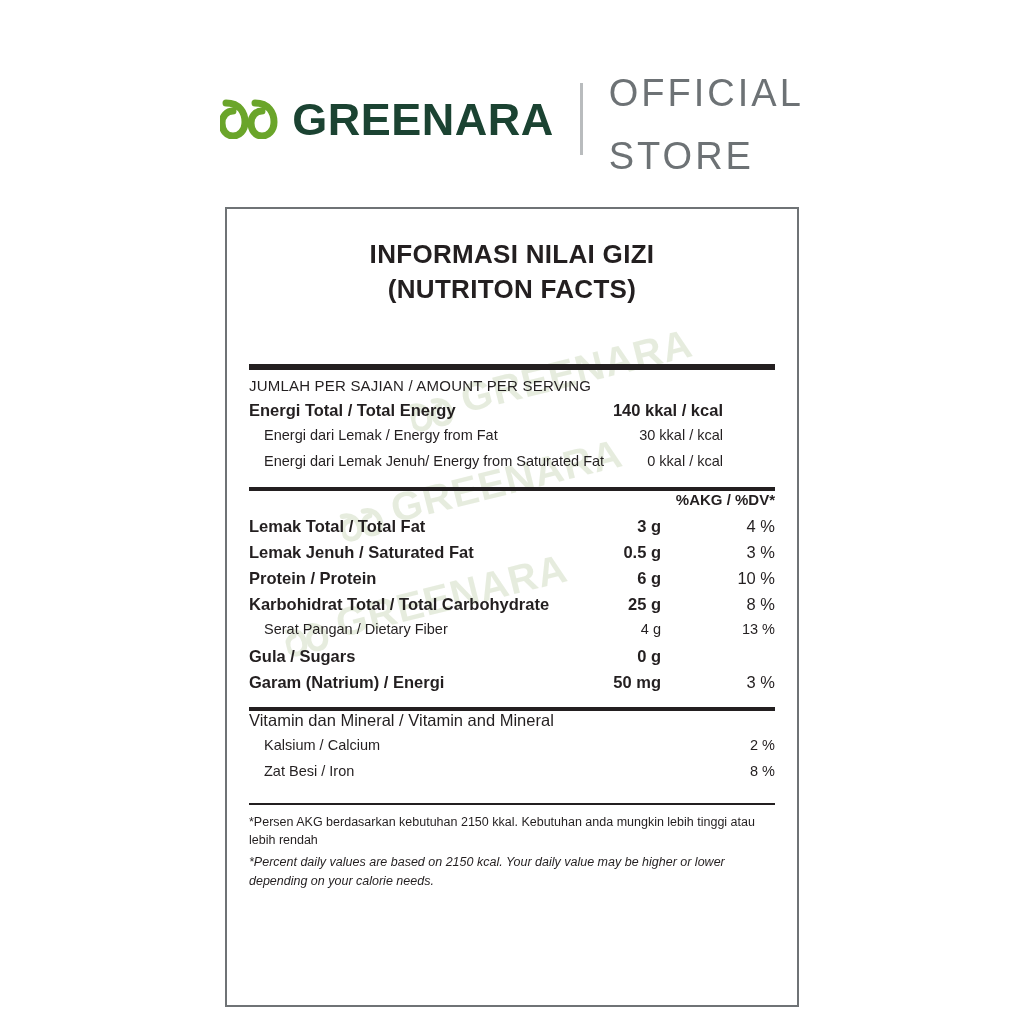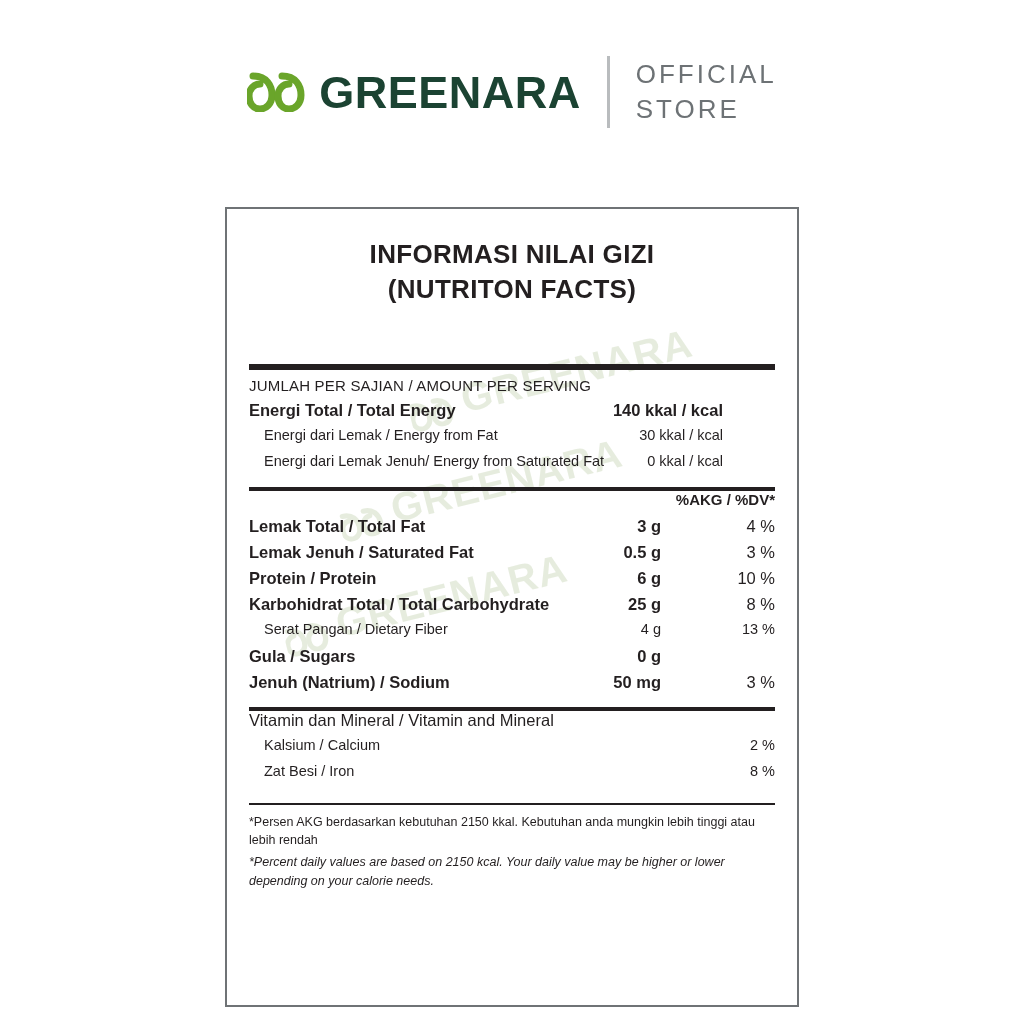--- a/index.html
+++ b/index.html
@@ -39,25 +39,26 @@
     color: #1b4332;
     line-height: 1;
   }
   .brand-divider {
     width: 3px;
     height: 72px;
     background: #b9bcbe;
     margin: 0 26px;
   }
   .brand-official {
-    font-size: 26px;
+    font-size: 38px;
     letter-spacing: 3px;
     color: #6d7275;
     line-height: 1.35;
     font-weight: normal;
+    margin-top: 12px;
   }
 
   
   .watermark {
     position: absolute;
     left: 275px;
     top: 345px;
     width: 480px;
     height: 400px;
     pointer-events: none;
@@ -259,21 +260,21 @@
           <td class="label sz-sub indent">Serat Pangan / Dietary Fiber</td>
           <td class="amount sz-sub">4 g</td>
           <td class="dv sz-sub">13 %</td>
         </tr>
         <tr class="row">
           <td class="label sz-main bold">Gula / Sugars</td>
           <td class="amount sz-main bold">0 g</td>
           <td class="dv sz-main"></td>
         </tr>
         <tr class="row">
-          <td class="label sz-main bold">Jenuh (Natrium) / Sodium</td>
+          <td class="label sz-main bold">Garam (Natrium) / Energi</td>
           <td class="amount sz-main bold">50 mg</td>
           <td class="dv sz-main">3 %</td>
         </tr>
       </tbody>
     </table>
 
     <div class="section-gap-sm"></div>
     <div class="rule-med"></div>
 
     <table class="nf">

